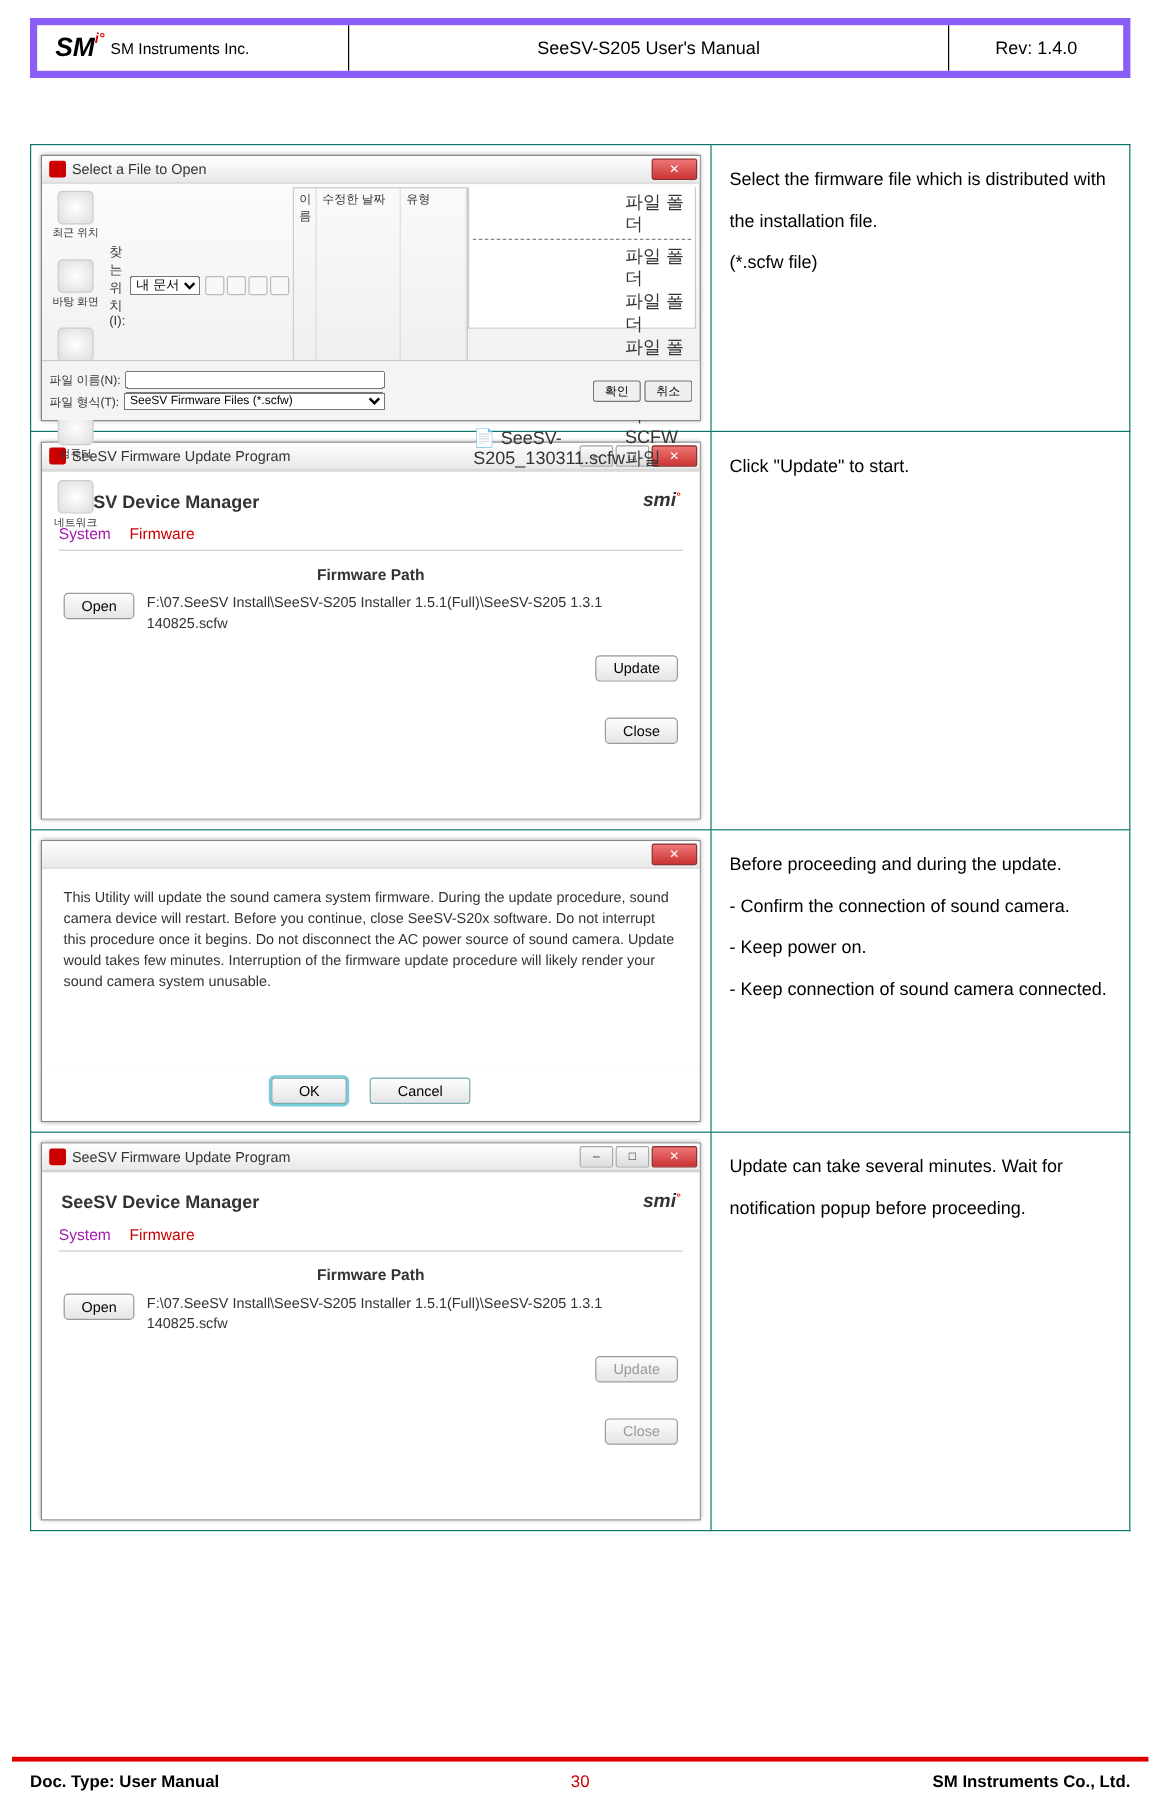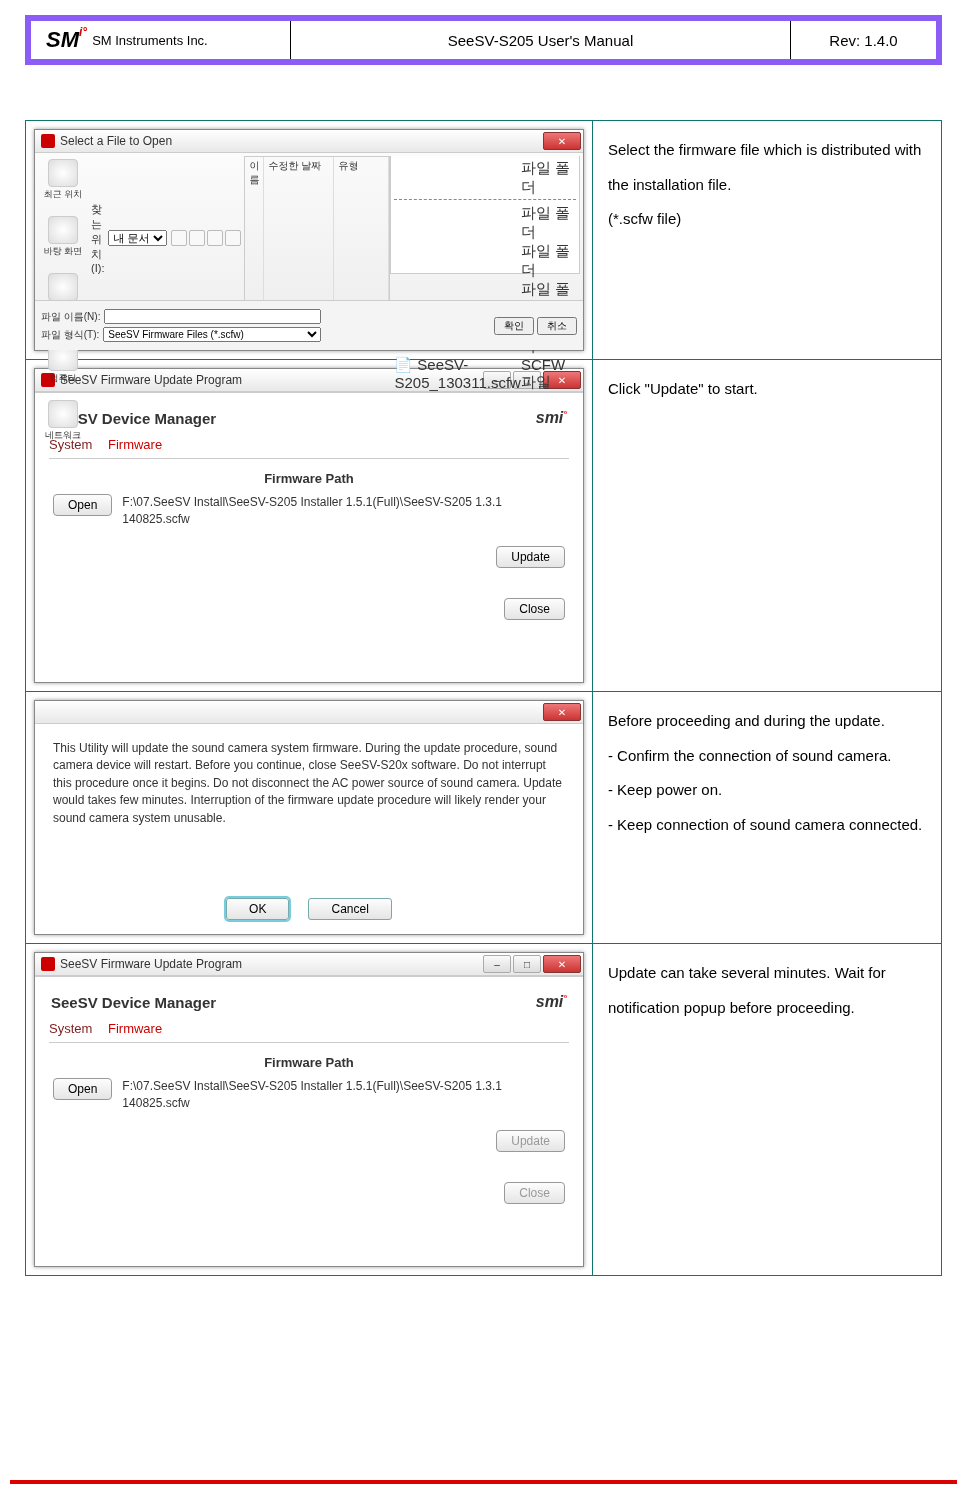--- a/index.html
+++ b/index.html
@@ -49,21 +49,21 @@
   .shot1 .bottom .btncol button { font-size: 10px; padding: 0 8px; }
   .iconrow { display: flex; gap: 2px; margin-left: auto; }
   .iconrow span { width: 16px; height: 16px; border: 1px solid #bbb; border-radius: 2px; background: #f8f8f8; }
 
   .shot2 { height: 315px; display: flex; flex-direction: column; }
   .shot2 .app-body { flex: 1; padding: 10px 14px; background: #fff; border-top: 1px solid #ccc; display: flex; flex-direction: column; }
   .shot2 .apptitle { display: flex; align-items: center; justify-content: space-between; padding: 6px 2px 10px 2px; }
   .shot2 .apptitle-text { font-weight: bold; font-size: 15px; }
   .shot2 .tabs { font-size: 13px; padding-bottom: 6px; }
   .shot2 .tab { color: #c00; margin-right: 12px; }
-  .shot2 .tab.inactive { color: #7f1d1d; }
+  .shot2 .tab.inactive { color: #a21caf; }
   .shot2 .panel { border-top: 1px solid #ccc; padding: 12px 4px 0 4px; flex: 1; }
   .shot2 .panel-title { font-weight: bold; text-align: center; font-size: 13px; margin-bottom: 8px; }
   .shot2 .row1 { display: flex; gap: 10px; align-items: flex-start; }
   .shot2 .fwpath { flex: 1; font-size: 12px; line-height: 1.4; }
   .shot2 .btn { border: 1px solid #999; border-radius: 4px; padding: 3px 14px; background: linear-gradient(#fdfdfd,#e5e5e5); font-size: 12px; cursor: pointer; }
   .shot2 .btn:disabled { color: #999; cursor: default; }
   .shot2 .updaterow { text-align: right; margin-top: 18px; text-decoration: underline; }
   .shot2 .closerow { text-align: right; margin-top: 30px; }
 
   .shot3 { height: 235px; display: flex; flex-direction: column; }
@@ -285,14 +285,19 @@
             <td class="right">
               <div>Update can take several minutes. Wait for notification popup before proceeding.</div>
             </td>
           </tr>
         </tbody>
     </table>
   </div>
 
   <div class="footer">
     <div class="redline"></div>
+    <div class="footrow">
+      <div class="l">Doc. Type: User Manual</div>
+      <div class="c">30</div>
+      <div class="r">SM Instruments Co., Ltd.</div>
+    </div>
   </div>
 </div>
 
 </body></html>

